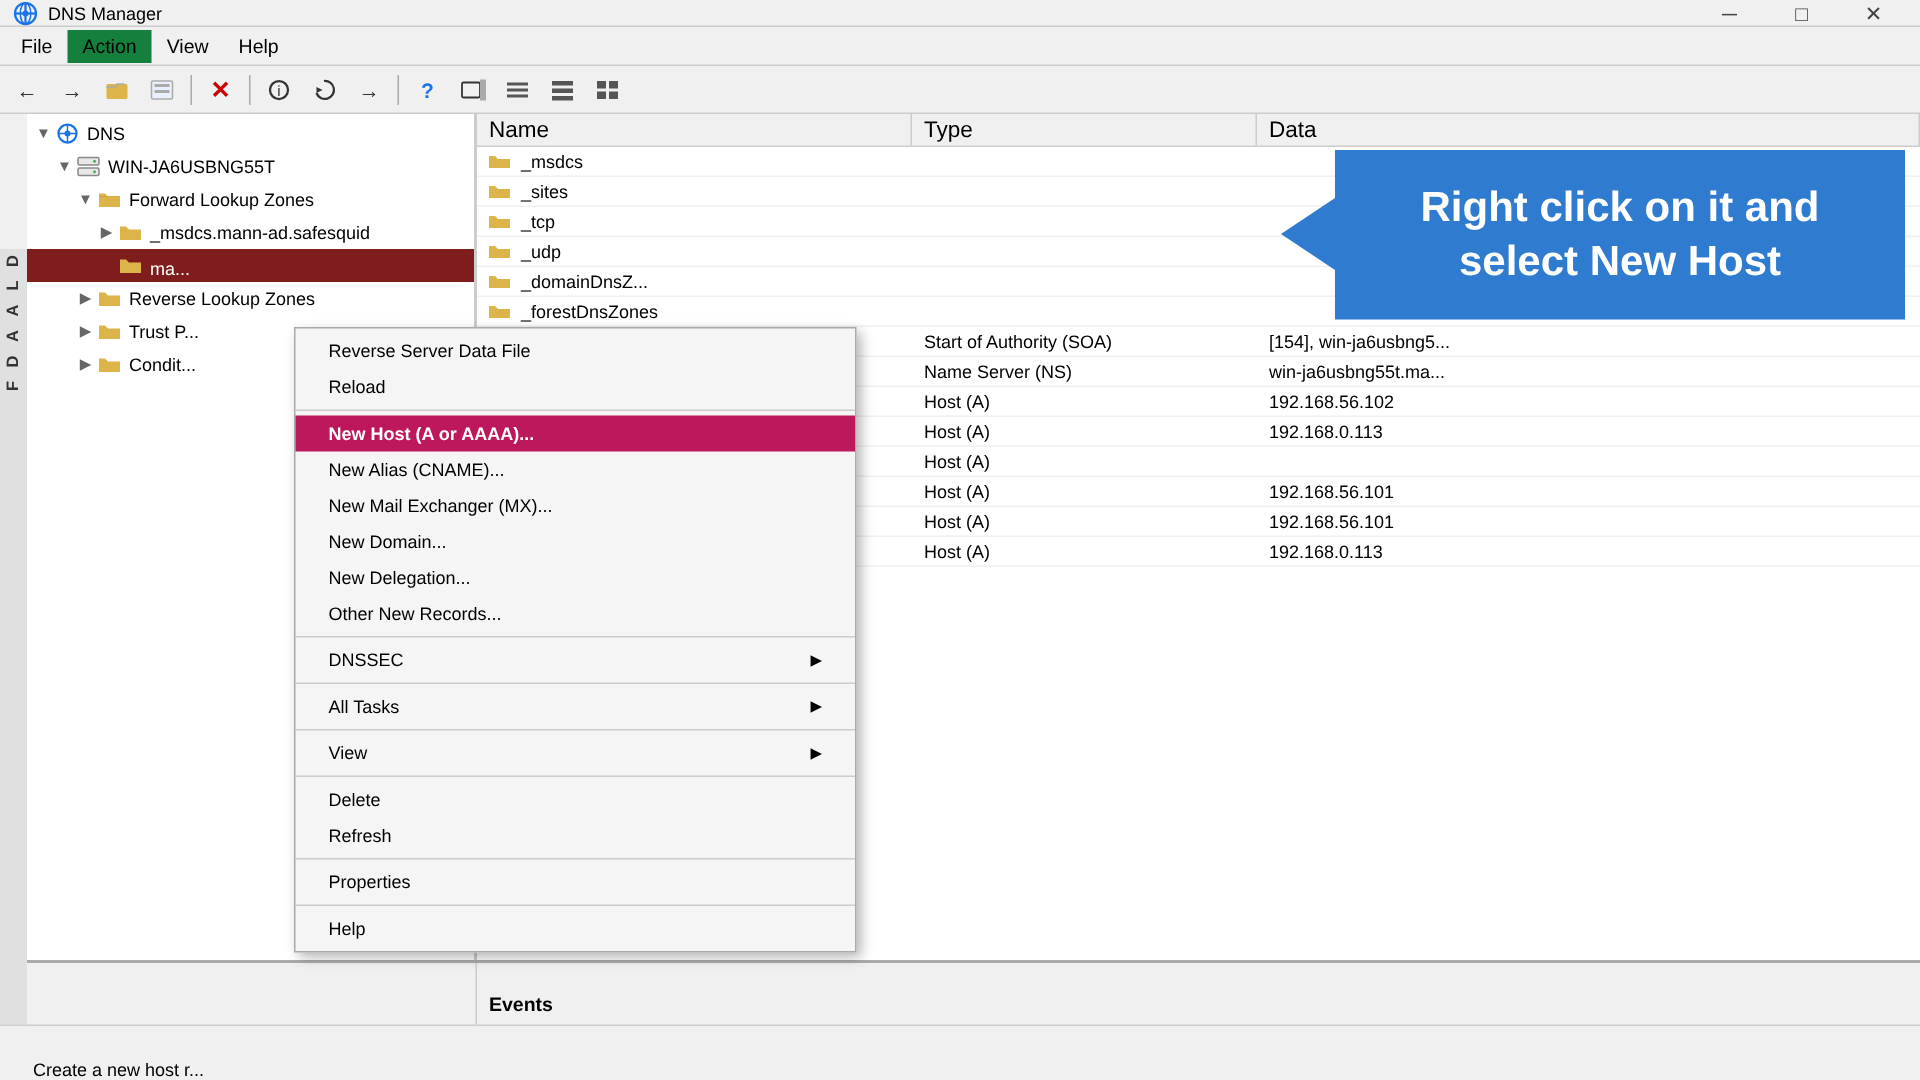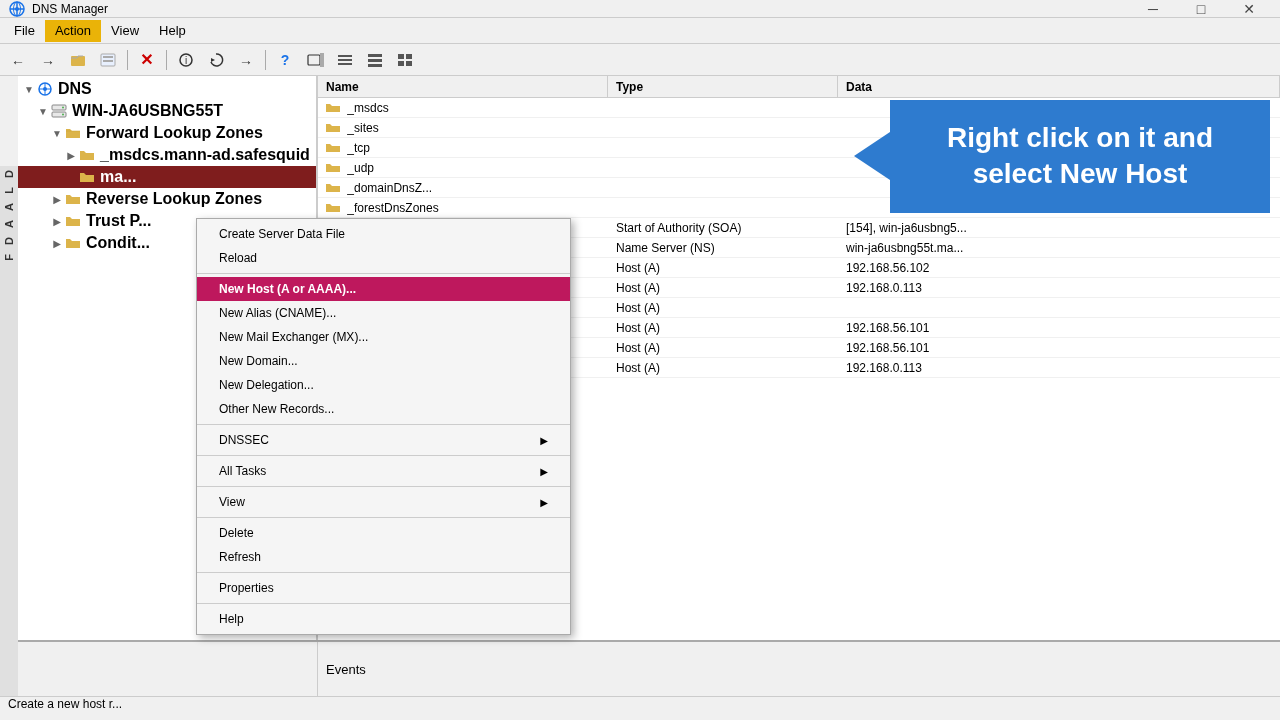--- a/index.html
+++ b/index.html
@@ -57,21 +57,21 @@
       border-bottom: 1px solid #ccc;
     }
     .menu-item {
       padding: 2px 10px;
       cursor: pointer;
       font-size: 13px;
       color: #000;
       height: 22px;
       display: flex; align-items: center;
     }
-    .menu-item.active { background: #eab308; }
+    .menu-item.active { background: #15803d; }
 
     
     .toolbar {
       background: #f0f0f0;
       height: 32px;
       display: flex;
       align-items: center;
       padding: 0 4px;
       border-bottom: 1px solid #ccc;
       gap: 2px;
@@ -119,42 +119,41 @@
       flex-shrink: 0;
     }
     .tree-icon {
       width: 18px;
       height: 18px;
       display: inline-flex; align-items: center; justify-content: center;
       margin-right: 4px;
       flex-shrink: 0;
     }
     .tree-label {
-      font-size: 16px;
-      font-weight: bold;
+      font-size: 12px;
     }
 
     
     .right-panel {
       flex: 1;
       background: #fff;
       display: flex;
       flex-direction: column;
       overflow: hidden;
     }
     .right-header {
       display: flex;
       background: #f0f0f0;
       border-bottom: 1px solid #ccc;
       height: 22px;
       align-items: center;
     }
     .right-header-col {
-      font-size: 12px;
-      font-weight: bold;
+      font-size: 15px;
+      font-weight: normal;
       padding: 2px 8px;
       height: 100%;
       display: flex; align-items: center;
       border-right: 1px solid #ccc;
       cursor: pointer;
       user-select: none;
     }
     .right-content {
       flex: 1;
       overflow-y: auto;
@@ -173,26 +172,26 @@
       overflow: hidden;
       text-overflow: ellipsis;
       white-space: nowrap;
     }
     .col-name { width: 290px; }
     .col-type { width: 230px; }
     .col-data { flex: 1; }
 
     
     .status-bar {
-      height: 24px;
+      height: 37px;
       background: #f0f0f0;
       border-top: 1px solid #ccc;
       display: flex;
-      align-items: flex-start;
-      padding: 0 8px;
+      align-items: flex-end;
+      padding: 0 22px;
       position: absolute;
       bottom: 0;
       left: 0;
       right: 0;
     }
     .status-text {
       font-size: 12px;
       color: #000;
     }
 
@@ -646,21 +645,21 @@
     <div class="scroll-area">
       <div class="scroll-thumb"></div>
       <div style="flex:1;"></div>
       <div style="width:16px;height:16px;background:#e0e0e0;display:flex;align-items:center;justify-content:center;font-size:10px;cursor:pointer;">▶</div>
     </div>
   </div>
 </div>
 
 <div class="context-menu">
   <div class="ctx-item">
-    <span>Create Server Data File</span>
+    <span>Reverse Server Data File</span>
   </div>
   <div class="ctx-item">
     <span>Reload</span>
   </div>
   <div class="ctx-separator"></div>
   <div class="ctx-item highlighted">
     <span>New Host (A or AAAA)...</span>
     <span style="margin-left:40px;display:inline-block;"></span>
   </div>
   <div class="ctx-item">
@@ -711,20 +710,20 @@
 </div>
 
 <div class="callout">
   <span>Right click on it and select New Host</span>
 </div>
 
 <div style="position:absolute; bottom:24px; left:18px; right:0; height:56px; background:#f0f0f0; border-top:2px solid #aaa; display:flex;">
   <div style="width:300px; border-right:1px solid #ccc; display:flex; align-items:center; padding:0 8px;">
     
   </div>
-  <div style="flex:1; display:flex; align-items:center; padding:0 8px; font-weight:normal; font-size:13px;">
+  <div style="flex:1; display:flex; align-items:center; padding:0 8px; font-weight:bold; font-size:13px;">
     <span>Events</span>
   </div>
 </div>
 
 <div class="status-bar">
   <span class="status-text">Create a new host r...</span>
 </div>
 
 </body></html>

